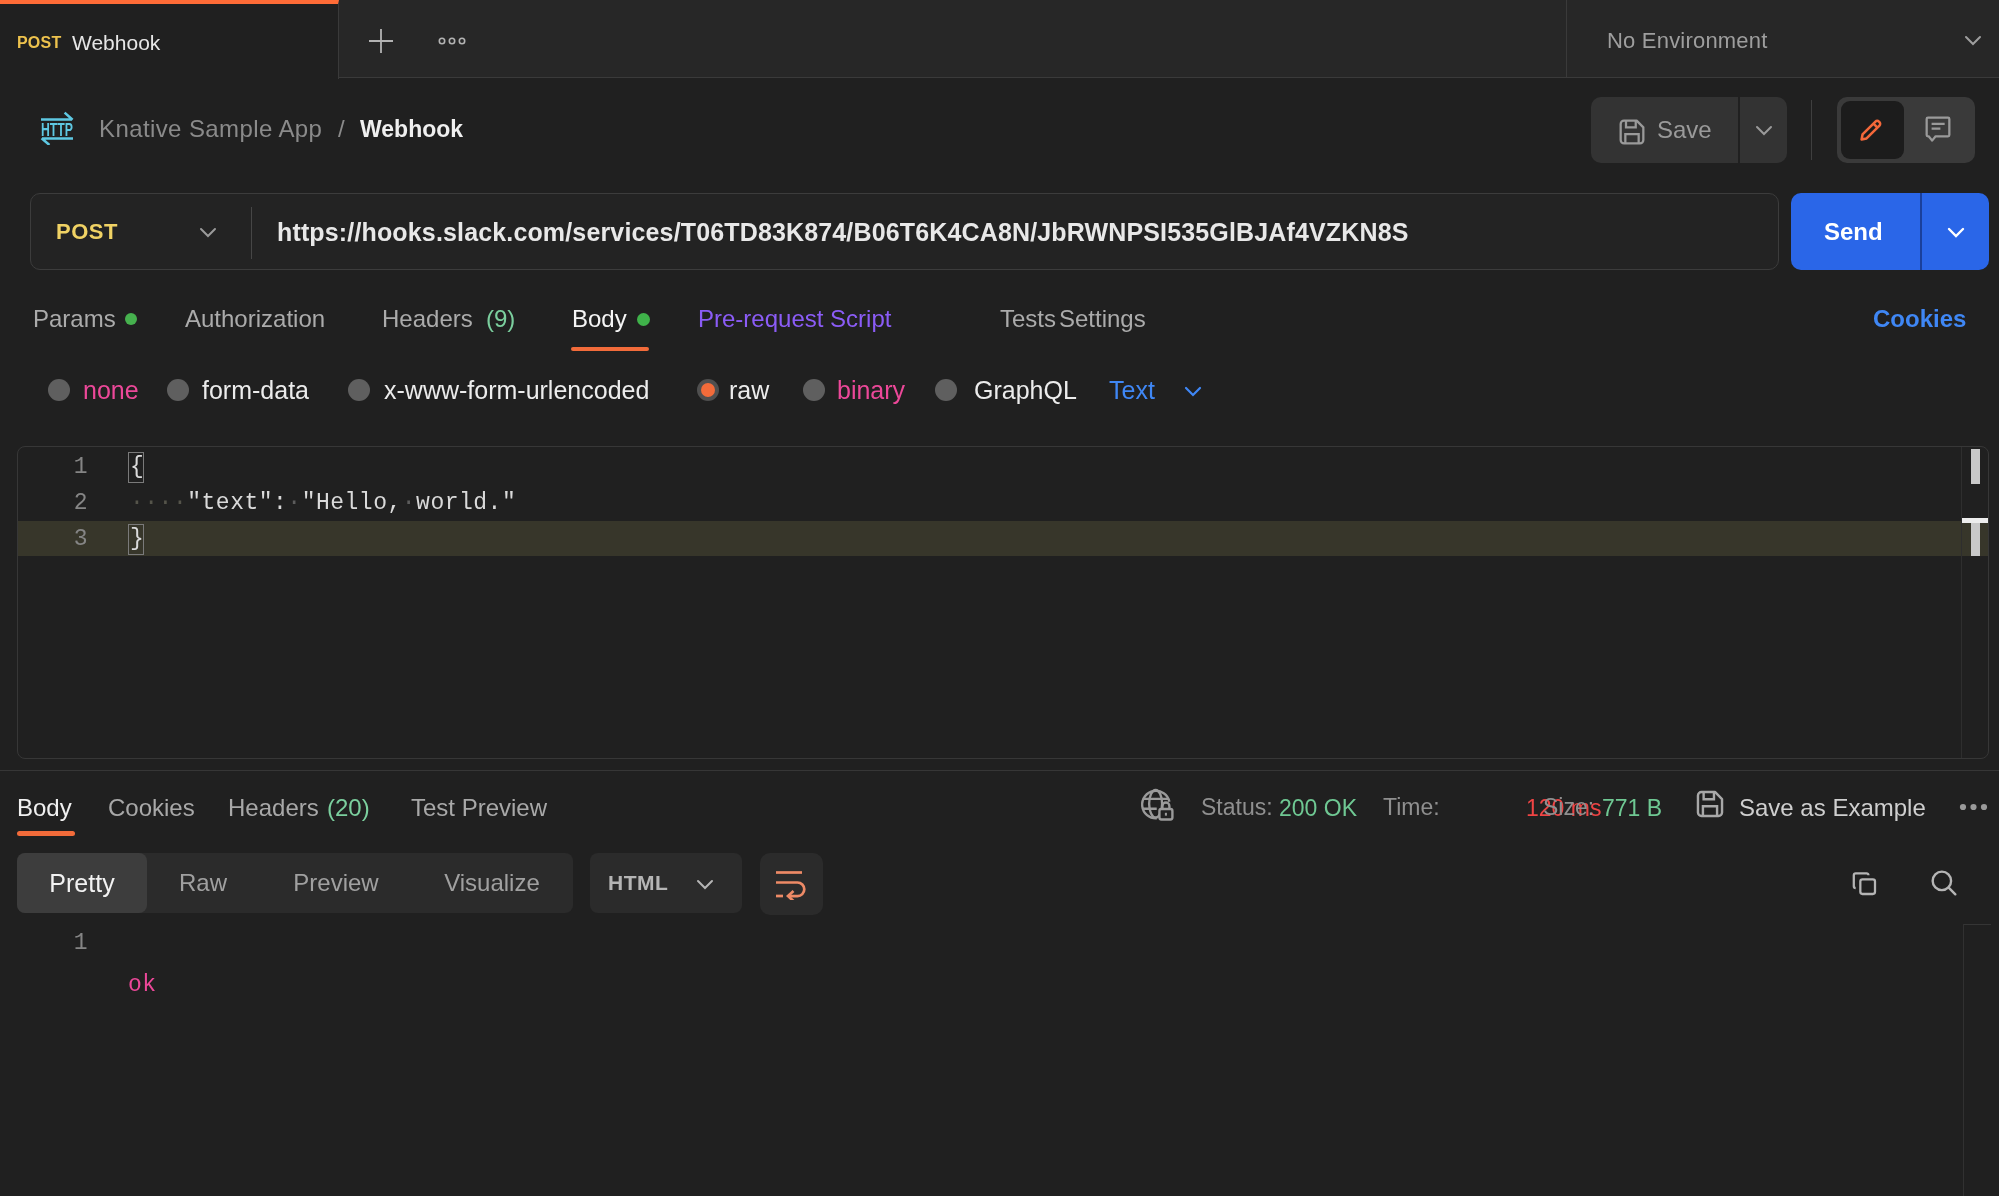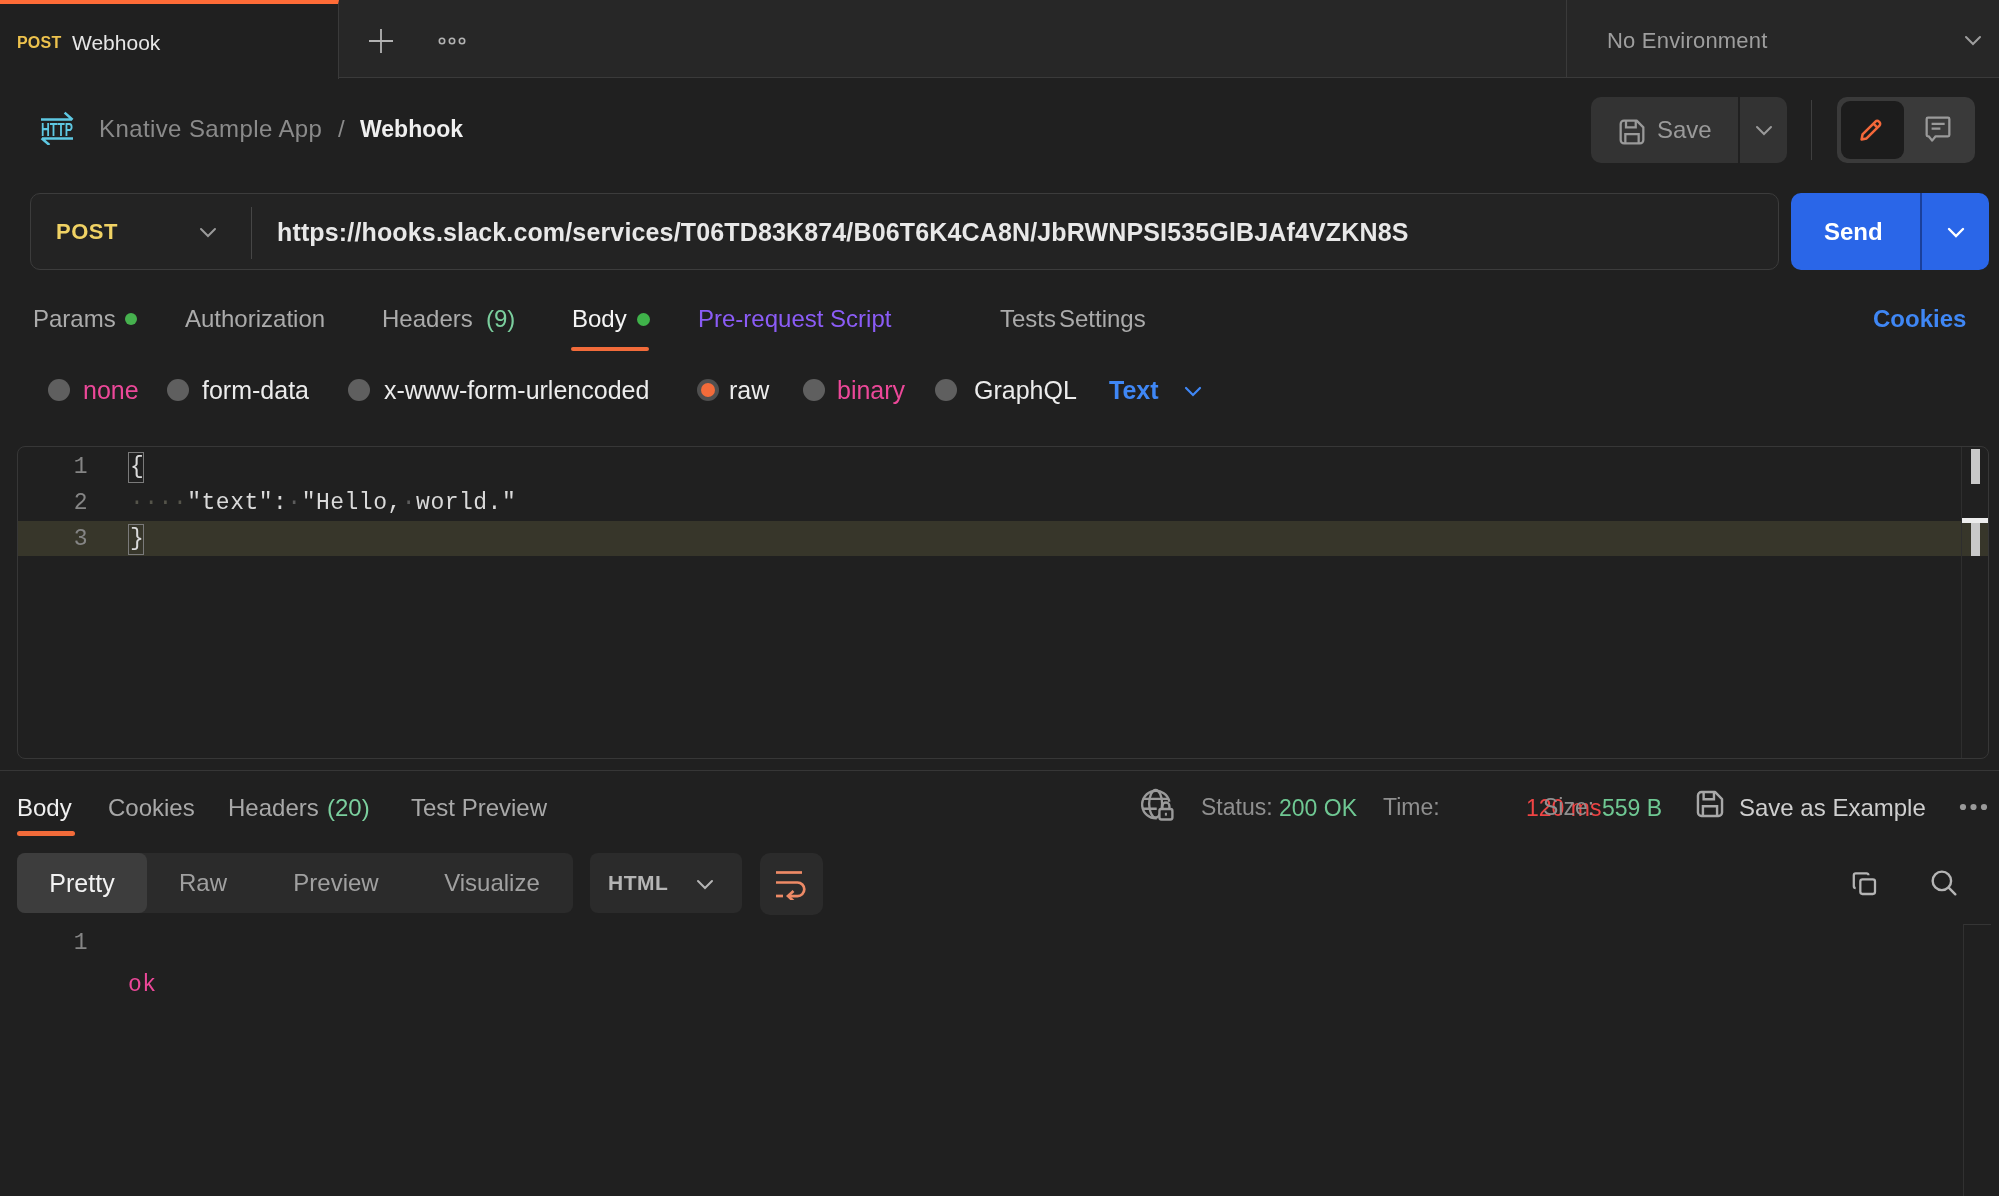--- a/index.html
+++ b/index.html
@@ -106,21 +106,21 @@
 <div class="txt" style="left:202px;top:375px;font-size:25px;color:#ececec;line-height:30px;">form-data</div>
 <div class="abs" style="left:348px;top:379px;width:22px;height:22px;border-radius:50%;background:#5f5f5f;"></div>
 <div class="txt" style="left:384px;top:375px;font-size:25px;color:#ececec;line-height:30px;">x-www-form-urlencoded</div>
 <div class="abs" style="left:697px;top:379px;width:22px;height:22px;border-radius:50%;background:#4f4f4f;"></div>
 <div class="abs" style="left:701px;top:383px;width:14px;height:14px;border-radius:50%;background:#f26b3a;"></div>
 <div class="txt" style="left:729px;top:375px;font-size:25px;color:#ececec;line-height:30px;">raw</div>
 <div class="abs" style="left:803px;top:379px;width:22px;height:22px;border-radius:50%;background:#5f5f5f;"></div>
 <div class="txt" style="left:837px;top:375px;font-size:25px;color:#ec4899;line-height:30px;">binary</div>
 <div class="abs" style="left:935px;top:379px;width:22px;height:22px;border-radius:50%;background:#5f5f5f;"></div>
 <div class="txt" style="left:974px;top:375px;font-size:25px;color:#ececec;line-height:30px;">GraphQL</div>
-<div class="txt" style="left:1109px;top:375px;font-size:25px;font-weight:700;color:#3f87f5;line-height:30px;">Text</div>
+<div class="txt" style="left:1109px;top:375px;font-size:25px;font-weight:400;color:#3f87f5;line-height:30px;">Text</div>
 <svg class="abs" style="left:1182px;top:384px;" width="22" height="16" viewBox="0 0 22 16">
   <path d="M4 4 L11 11 L18 4" stroke="#3f87f5" stroke-width="2.2" fill="none" stroke-linecap="round"></path>
 </svg>
 
 <div class="abs" style="left:17px;top:446px;width:1972px;height:313px;border:1px solid #373737;border-radius:8px;"></div>
 <div class="abs" style="left:18px;top:521px;width:1970px;height:35px;background:#37362a;"></div>
 <div class="abs" style="left:1961px;top:447px;width:1px;height:311px;background:#2e2e2e;"></div>
 <div class="abs" style="left:1971px;top:449px;width:9px;height:35px;background:#c9c9c9;"></div>
 <div class="abs" style="left:1962px;top:518px;width:26px;height:5px;background:#ededed;"></div>
 <div class="abs" style="left:1971px;top:523px;width:9px;height:33px;background:#c9c9c9;"></div>
@@ -150,21 +150,21 @@
   </g>
   <rect x="12.9" y="13.9" width="8.2" height="6.6" rx="1.2" fill="#202020" stroke="#9a9a9a" stroke-width="1.5"></rect>
   <path d="M14.8 13.9 v-1.9 a2.2 2.2 0 0 1 4.4 0 v1.9" fill="none" stroke="#9a9a9a" stroke-width="1.5"></path>
   <path d="M17 16.3 v1.8" stroke="#9a9a9a" stroke-width="1.3"></path>
 </svg>
 <div class="txt" style="left:1201px;top:793px;font-size:23px;color:#8f8f8f;line-height:28px;">Status:</div>
 <div class="txt" style="left:1279px;top:794px;font-size:23px;color:#6fc893;line-height:28px;">200 OK</div>
 <div class="txt" style="left:1383px;top:793px;font-size:23px;color:#8f8f8f;line-height:28px;">Time:</div>
 <div class="txt" style="left:1526px;top:794px;font-size:23px;color:#ef4444;line-height:28px;">120 ms</div>
 <div class="txt" style="left:1543px;top:793px;font-size:23px;color:#8f8f8f;line-height:28px;">Size:</div>
-<div class="txt" style="left:1602px;top:794px;font-size:23px;color:#6fc893;line-height:28px;">559 B</div>
+<div class="txt" style="left:1602px;top:794px;font-size:23px;color:#6fc893;line-height:28px;">771 B</div>
 <svg class="abs" style="left:1693px;top:787px;" width="34" height="34" viewBox="0 0 24 24">
   <path d="M3.5 6 a2.5 2.5 0 0 1 2.5 -2.5 H15.5 L20.5 8.5 V18 a2.5 2.5 0 0 1 -2.5 2.5 H6 a2.5 2.5 0 0 1 -2.5 -2.5 Z" fill="none" stroke="#a8a8a8" stroke-width="1.7" stroke-linejoin="round"></path>
   <path d="M7.5 3.8 V8.6 H14.8 V3.8" fill="none" stroke="#a8a8a8" stroke-width="1.7"></path>
   <path d="M7 20.3 V13.6 H17 V20.3" fill="none" stroke="#a8a8a8" stroke-width="1.7"></path>
 </svg>
 <div class="txt" style="left:1739px;top:793px;font-size:24px;color:#cfcfcf;line-height:30px;">Save as Example</div>
 <svg class="abs" style="left:1957px;top:800px;" width="34" height="14" viewBox="0 0 34 14">
   <circle cx="6" cy="7" r="3.1" fill="#9a9a9a"></circle>
   <circle cx="16.5" cy="7" r="3.1" fill="#9a9a9a"></circle>
   <circle cx="27" cy="7" r="3.1" fill="#9a9a9a"></circle>

